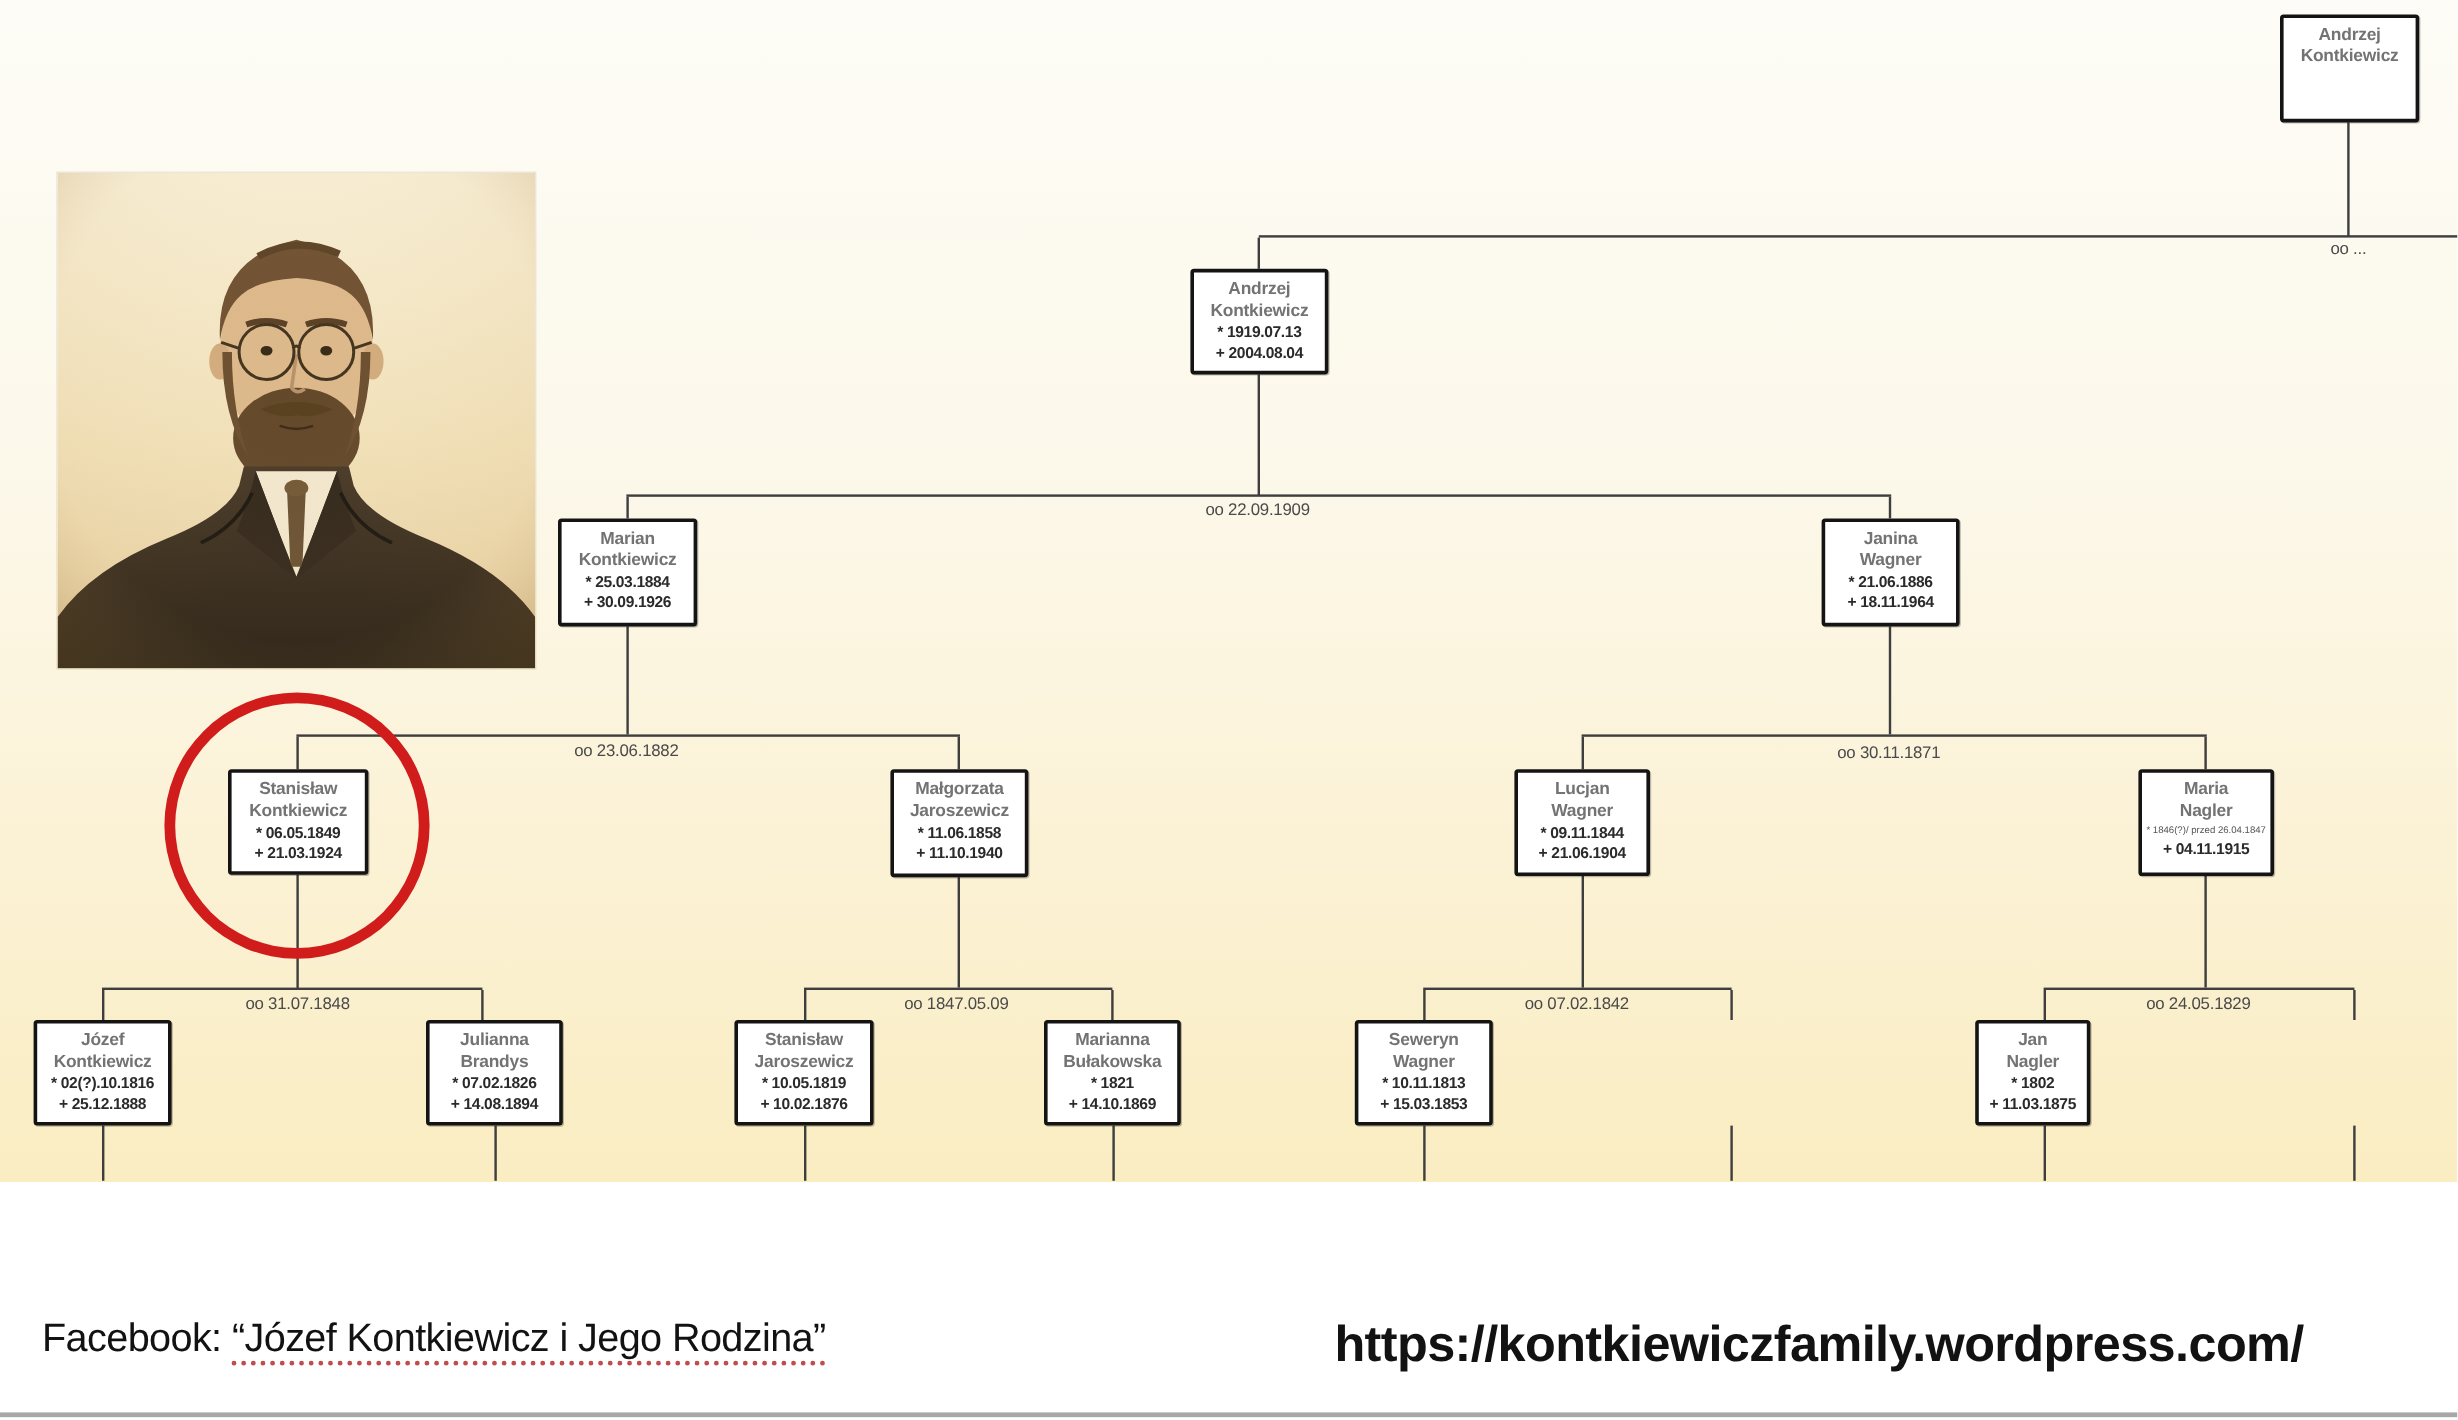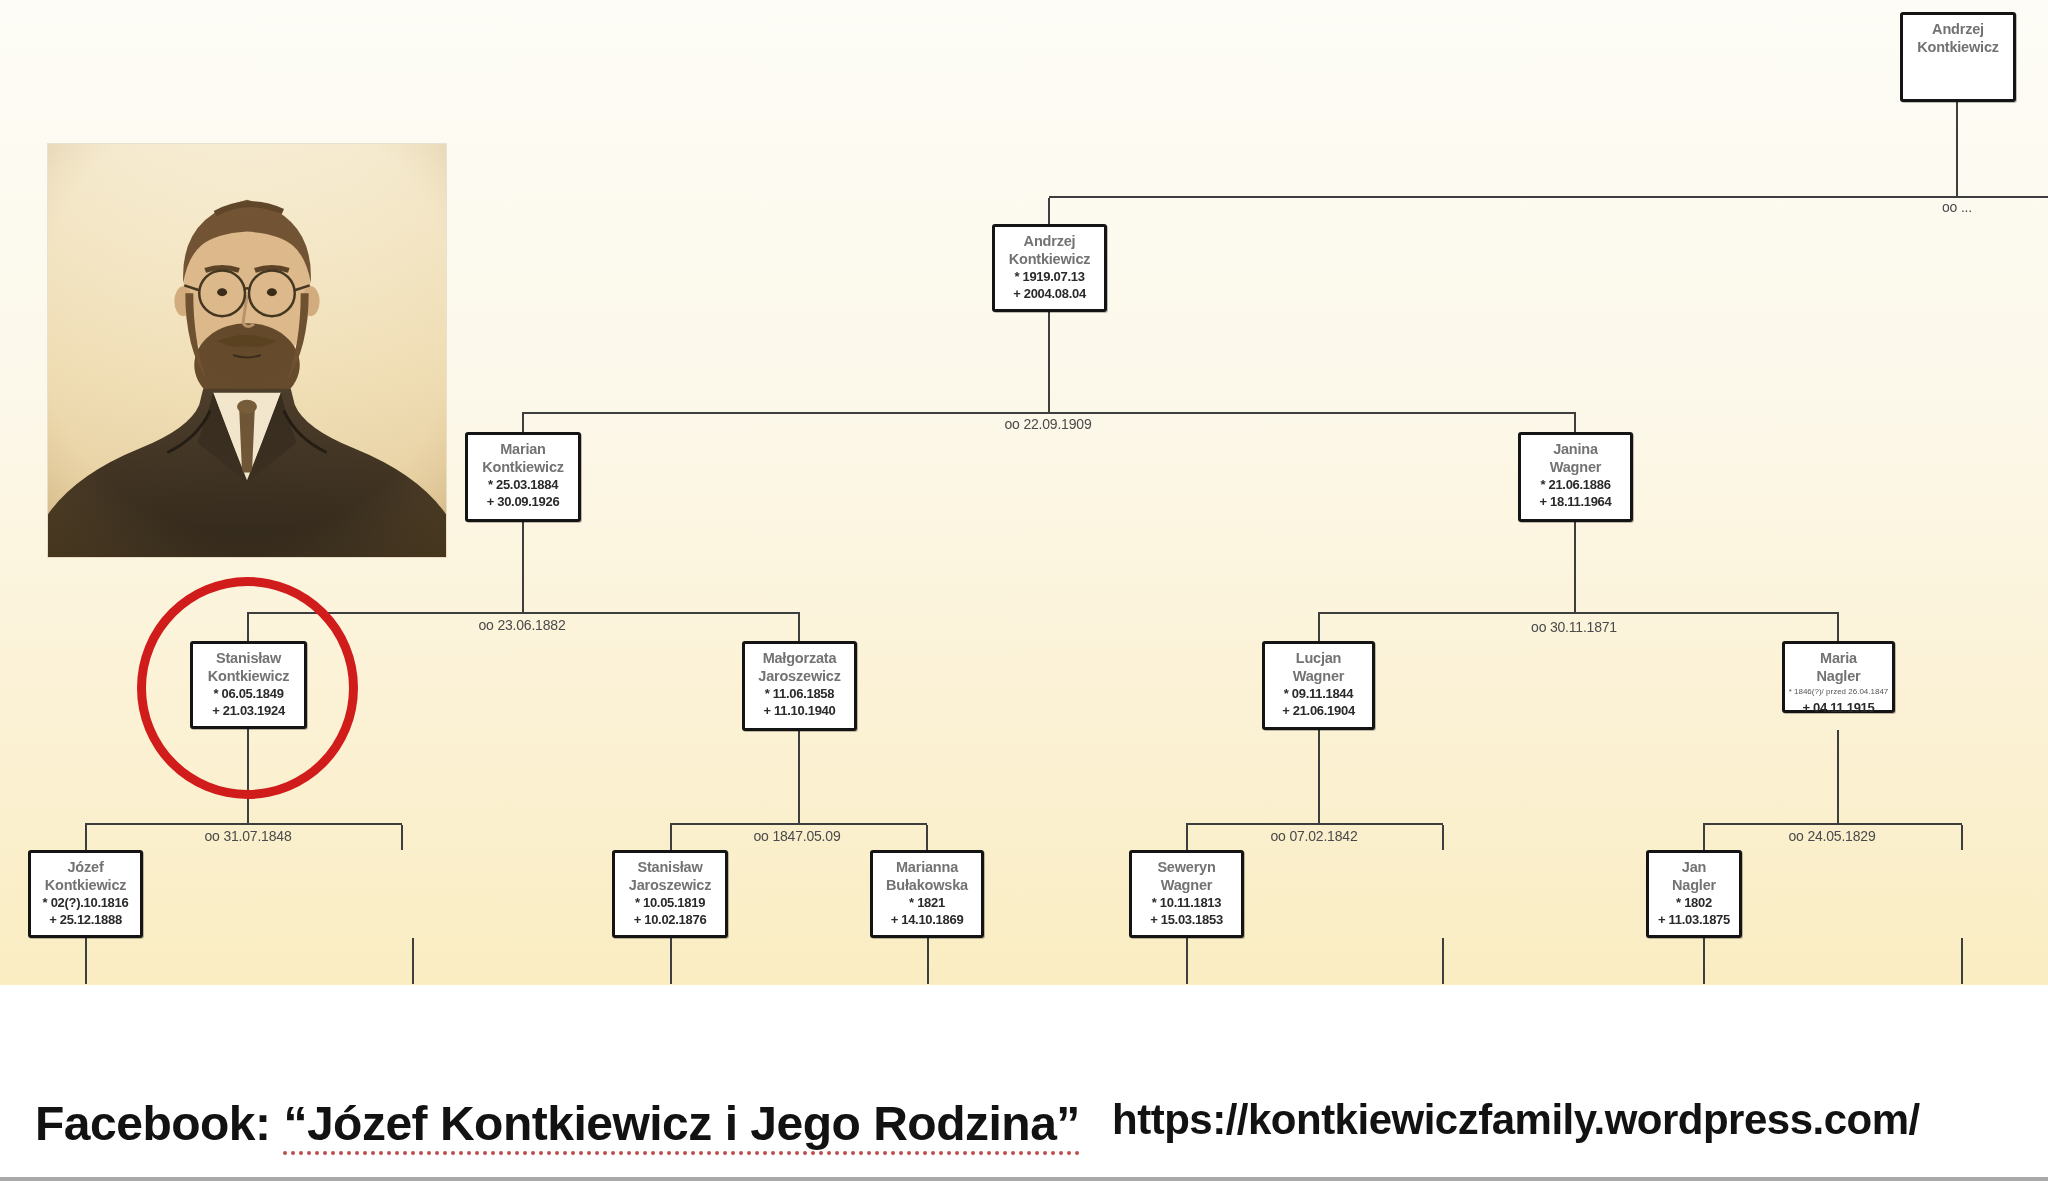--- a/index.html
+++ b/index.html
@@ -14,21 +14,21 @@
         padding-top:5px;text-align:center;box-shadow:1px 1px 0 rgba(0,0,0,0.25);}
   .pbox .nm{font-weight:700;font-size:14.5px;line-height:18px;color:#737373;letter-spacing:-0.2px;white-space:nowrap;}
   .pbox .dt{font-weight:700;font-size:13px;line-height:17px;color:#2a2a2a;letter-spacing:-0.3px;white-space:nowrap;}
   .pbox .tiny{font-weight:400;font-size:8px;line-height:14px;color:#555;letter-spacing:0;white-space:nowrap;}
   .mlabel{position:absolute;width:190px;text-align:center;font-size:14px;line-height:15px;
           color:#4a4a4a;font-weight:400;letter-spacing:-0.2px;}
   .red-circle{position:absolute;left:137px;top:577px;width:221px;height:222px;
               border:9px solid #d11c1c;border-radius:50%;box-sizing:border-box;}
   .photo{position:absolute;left:47px;top:143px;width:400px;height:415px;border:1px solid rgba(120,90,40,0.15);box-sizing:border-box;}
   .footer{position:absolute;left:0;top:1096px;width:2048px;height:70px;color:#121212;}
-  .fb-text{position:absolute;left:35px;top:0;font-size:48px;font-weight:700;letter-spacing:-0.5px;white-space:nowrap;}
+  .fb-text{position:absolute;left:35px;top:0;font-size:33px;font-weight:400;letter-spacing:-0.5px;white-space:nowrap;}
   .fb-name{border-bottom:4px dotted #bf4d4b;padding-bottom:1px;}
   .url-text{position:absolute;left:1112px;top:0;font-size:42px;font-weight:700;letter-spacing:-0.5px;white-space:nowrap;}
   .bottom-rule{position:absolute;left:0;top:1177px;width:2048px;height:4px;background:#a8a8a8;}
 </style>
 </head>
 <body>
 
 <div class="stage">
   <div class="chart-area">
 
@@ -117,31 +117,37 @@
       <span class="nm">Jaroszewicz</span>
       <span class="dt">* 11.06.1858</span>
       <span class="dt">+ 11.10.1940</span>
     </div>
     <div class="pbox" style="left:1262px;top:641px;width:113px;height:89px">
       <span class="nm">Lucjan</span>
       <span class="nm">Wagner</span>
       <span class="dt">* 09.11.1844</span>
       <span class="dt">+ 21.06.1904</span>
     </div>
-    <div class="pbox" style="left:1782px;top:641px;width:113px;height:72px">
+    <div class="pbox" style="left:1782px;top:641px;width:113px;height:89px">
       <span class="nm">Maria</span>
       <span class="nm">Nagler</span>
       <span class="tiny">* 1846(?)/ przed 26.04.1847</span>
       <span class="dt">+ 04.11.1915</span>
     </div>
     <div class="pbox" style="left:28px;top:850px;width:115px;height:88px">
       <span class="nm">Józef</span>
       <span class="nm">Kontkiewicz</span>
       <span class="dt">* 02(?).10.1816</span>
       <span class="dt">+ 25.12.1888</span>
+    </div>
+    <div class="pbox" style="left:355px;top:850px;width:114px;height:88px">
+      <span class="nm">Julianna</span>
+      <span class="nm">Brandys</span>
+      <span class="dt">* 07.02.1826</span>
+      <span class="dt">+ 14.08.1894</span>
     </div>
     <div class="pbox" style="left:612px;top:850px;width:116px;height:88px">
       <span class="nm">Stanisław</span>
       <span class="nm">Jaroszewicz</span>
       <span class="dt">* 10.05.1819</span>
       <span class="dt">+ 10.02.1876</span>
     </div>
     <div class="pbox" style="left:870px;top:850px;width:114px;height:88px">
       <span class="nm">Marianna</span>
       <span class="nm">Bułakowska</span>

